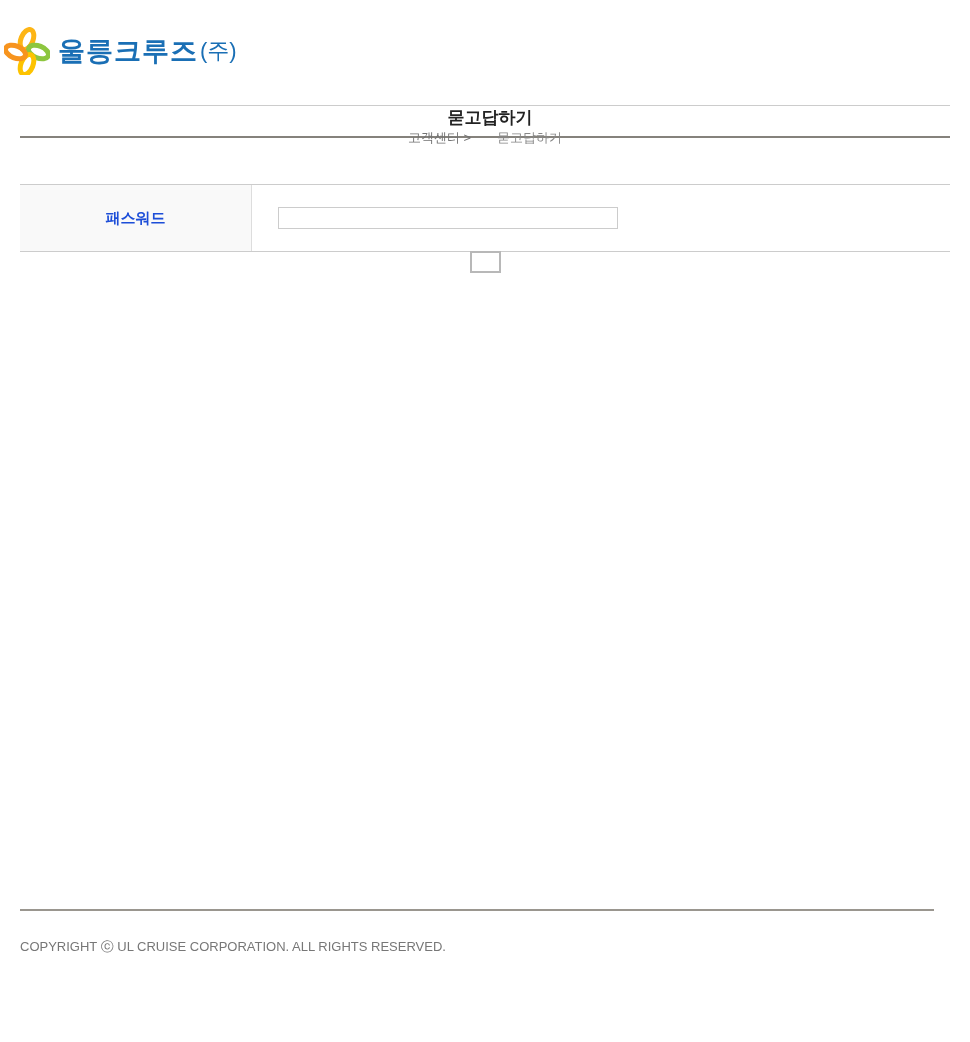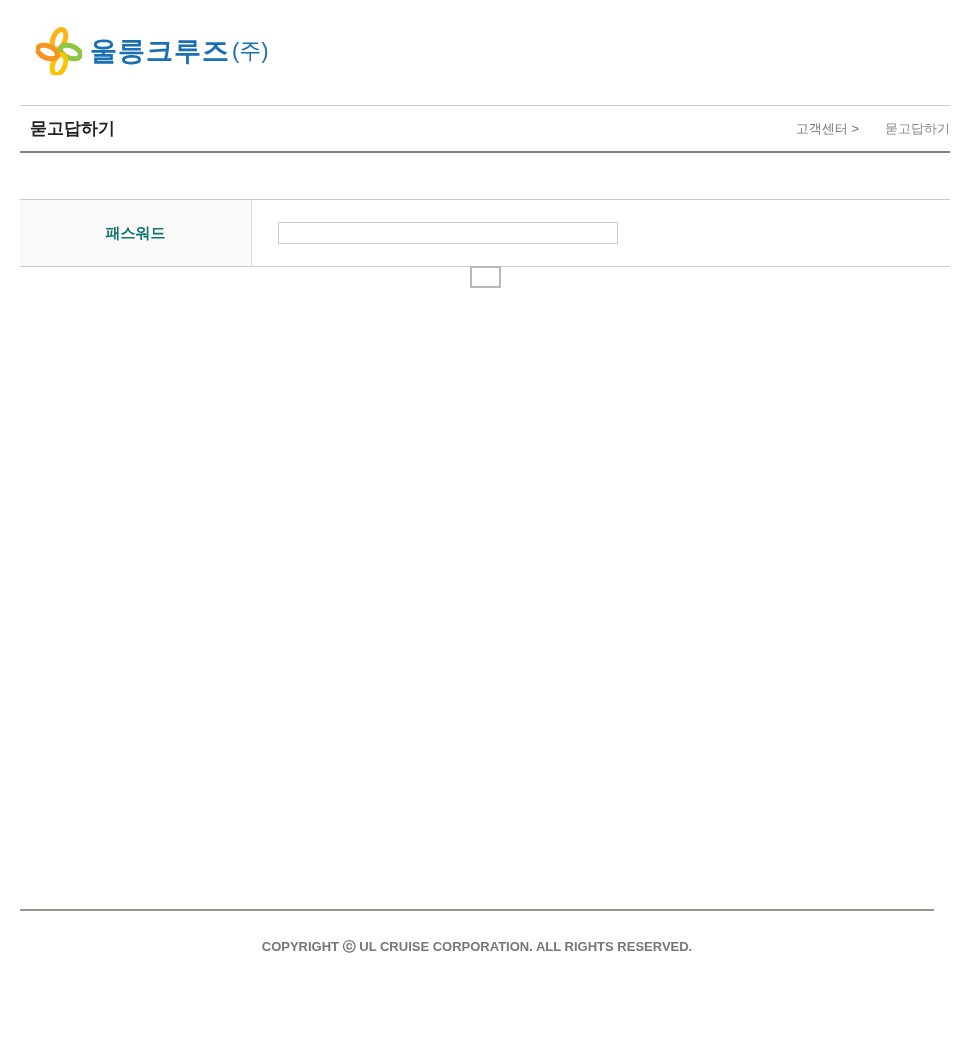--- a/index.html
+++ b/index.html
@@ -9,21 +9,21 @@
   .page {
     position: relative;
     width: 970px;
     height: 1042px;
     background: #ffffff;
     overflow: hidden;
   }
 
   
   .header {
-    padding: 27px 0 0 36px;
+    padding: 27px 0 0 4px;
     height: 105px;
   }
   .logo-link {
     display: inline-flex;
     align-items: center;
     text-decoration: none;
     cursor: pointer;
   }
   .logo-icon { display: block; margin-right: 8px; }
   .logo-text {
@@ -38,24 +38,25 @@
     font-weight: normal;
     color: #1a6fb5;
     margin-left: 2px;
   }
 
   
   .title-bar {
     margin: 0 20px;
     border-top: 1px solid #cccccc;
     border-bottom: 2px solid #85827c;
-    height: 48px;
+    height: 33px;
     display: flex;
     align-items: center;
     justify-content: space-between;
+    flex-direction: column;
   }
   .page-title {
     font-size: 17px;
     font-weight: bold;
     color: #222222;
     padding-left: 10px;
   }
   .breadcrumb {
     display: flex;
     align-items: center;
@@ -84,21 +85,21 @@
     width: 232px;
     background: #f9f9f9;
     border-right: 1px solid #dddddd;
     display: flex;
     align-items: center;
     justify-content: center;
   }
   .form-label {
     font-size: 15px;
     font-weight: bold;
-    color: #0f766e;
+    color: #1d4ed8;
   }
   .form-input-cell {
     flex: 1;
     display: flex;
     align-items: center;
     padding-left: 26px;
     background: #ffffff;
   }
   .password-input {
     width: 340px;
@@ -126,22 +127,21 @@
     color: #555555;
   }
 
   
   .footer {
     position: absolute;
     left: 20px;
     right: 36px;
     top: 909px;
     border-top: 2px solid #9a968f;
-    text-align: center;
-    font-weight: bold;
+    text-align: left;
   }
   .copyright {
     display: inline-block;
     margin-top: 27px;
     font-size: 13px;
     color: #777777;
     letter-spacing: 0px;
   }
 </style>
 </head>

